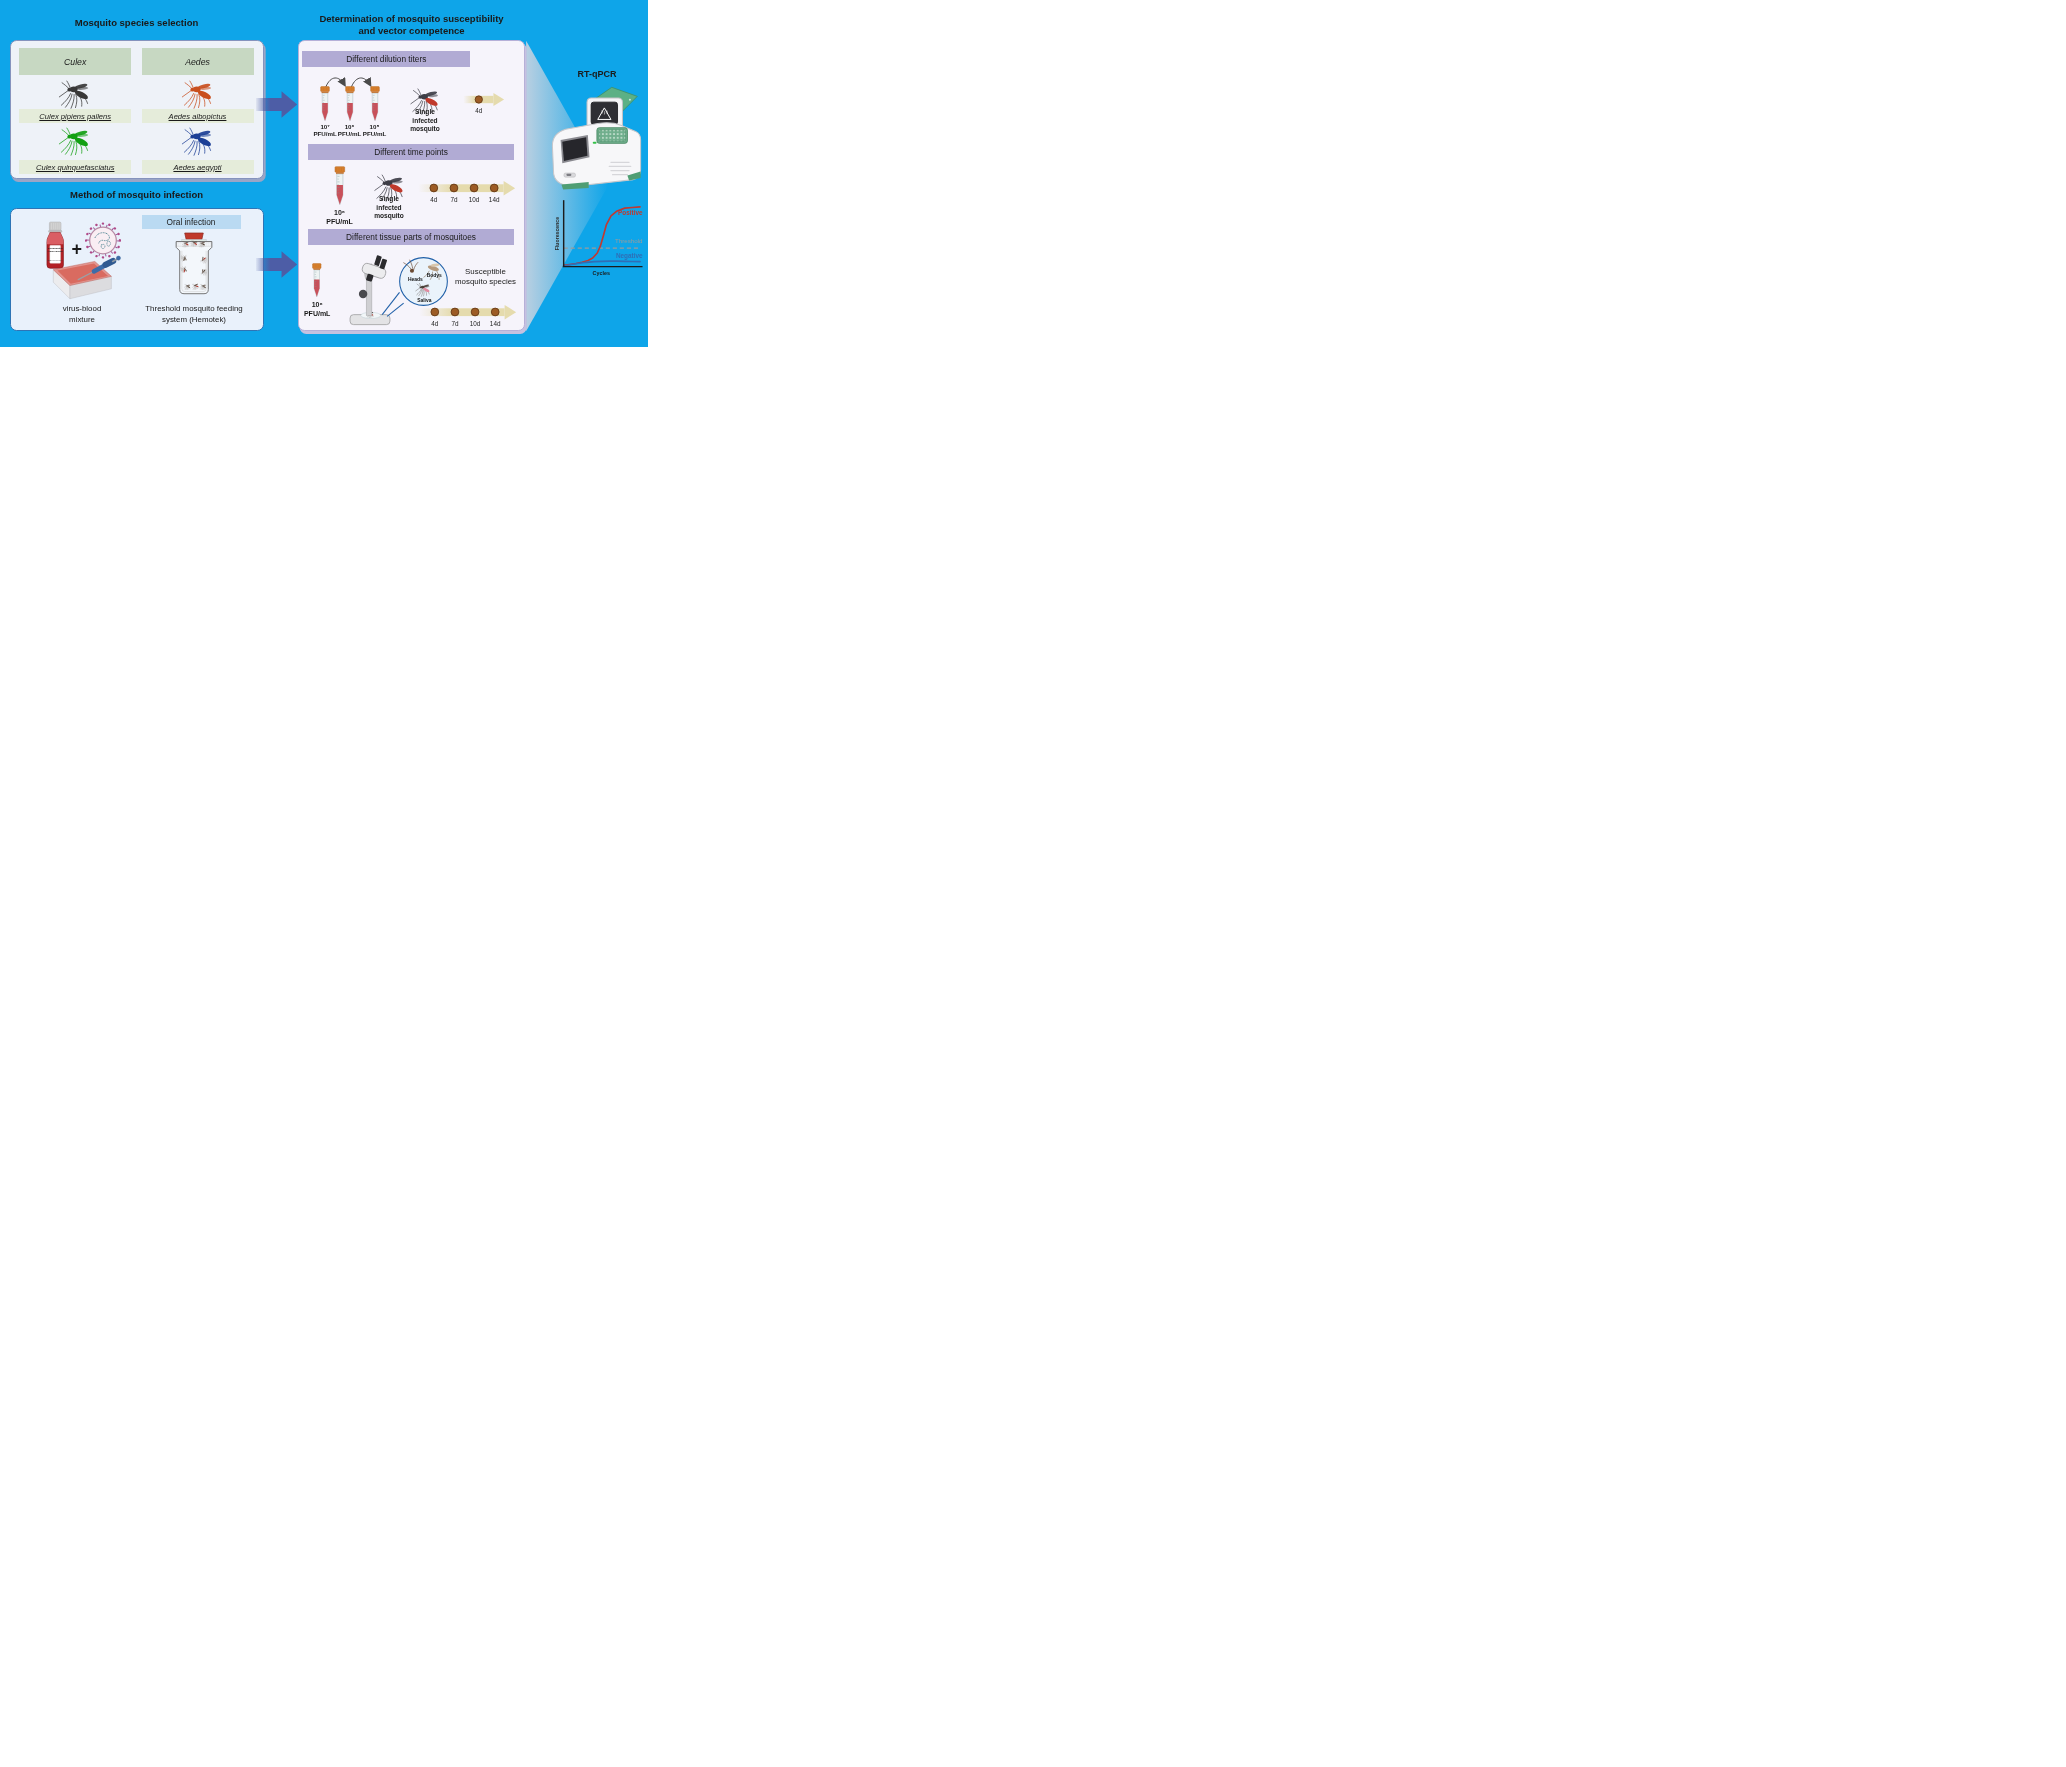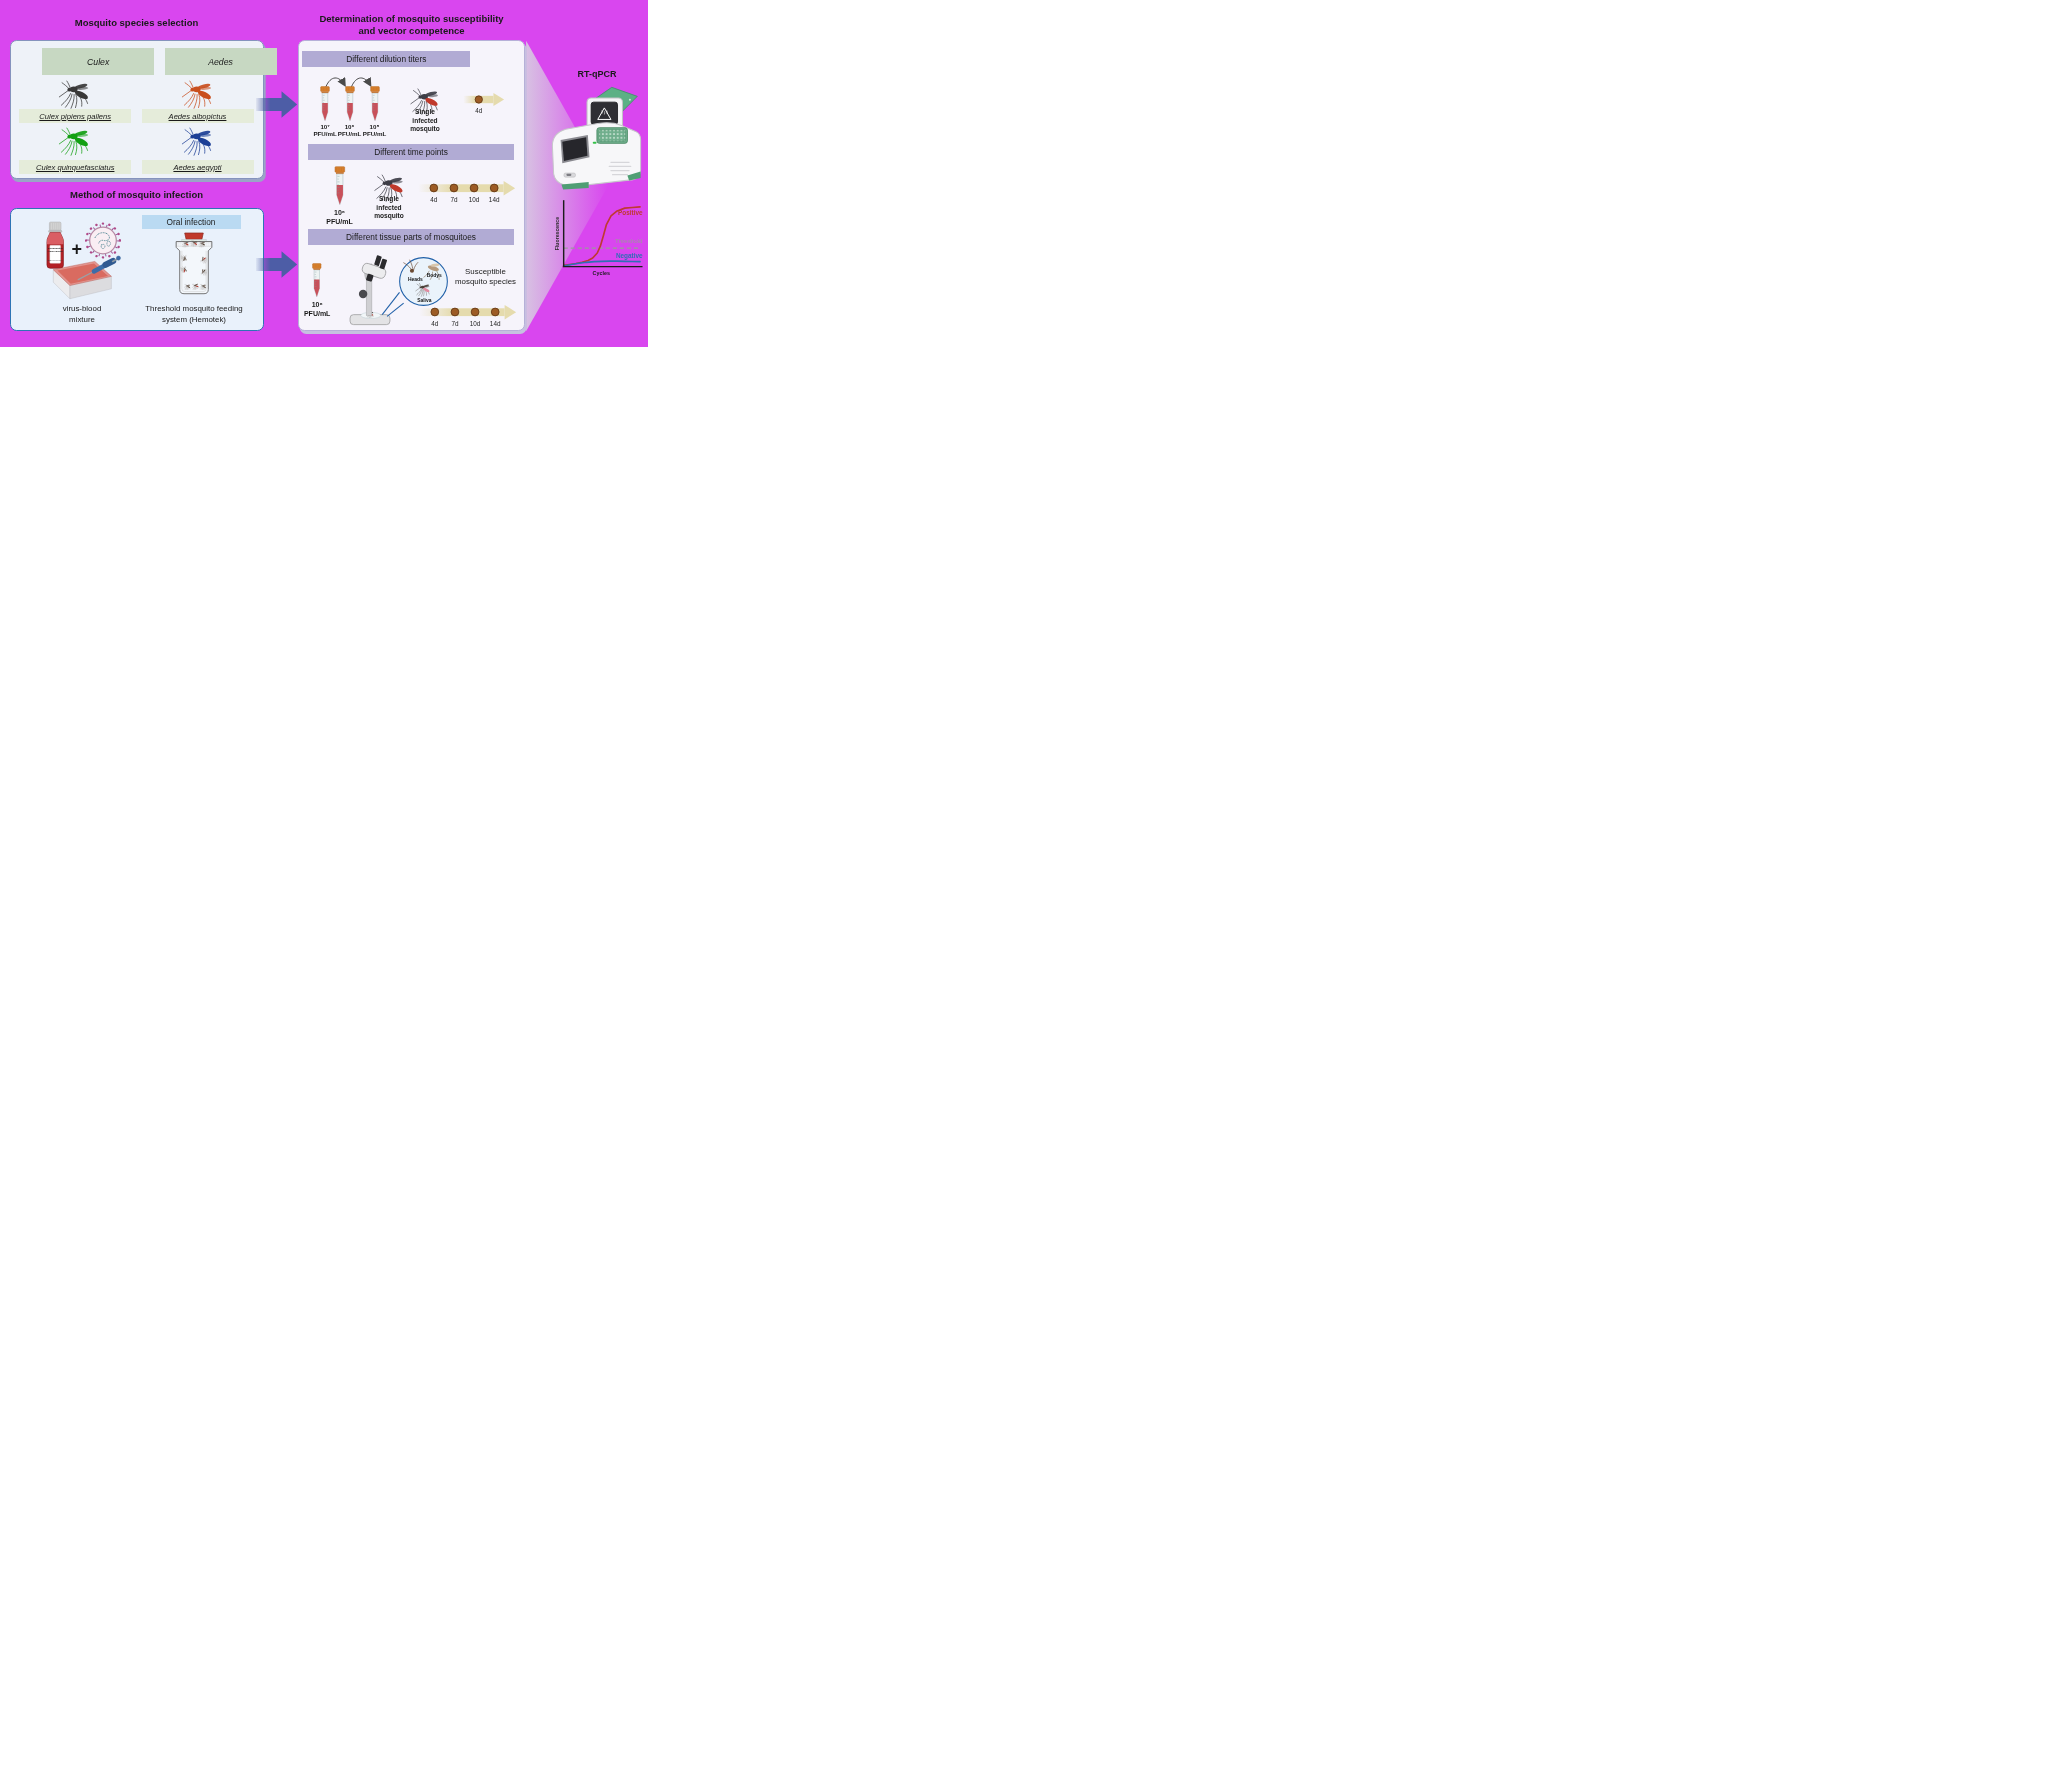--- a/index.html
+++ b/index.html
@@ -1,30 +1,30 @@
 <!DOCTYPE html>
 <html style="font-size:6.6px"><head>
 <meta charset="utf-8">
 <style>
   html,body{margin:0;padding:0;background:#ffffff;}
-  #stage{position:relative;width:648px;height:347px;background:#d946ef;overflow:hidden;
+  #stage{position:relative;width:648px;height:347px;background:#0ea5e9;overflow:hidden;
          font-family:"Liberation Sans",sans-serif;color:#1a1a1a;}
   .abs{position:absolute;}
   .center{text-align:center;}
   .big-title{font-size:9.5px;font-weight:bold;line-height:12px;}
   .panel{position:absolute;border-radius:6.6px;box-sizing:border-box;}
   #species-panel{left:9.5px;top:40px;width:254px;height:139px;background:#eef2f8;
                  border:1.2px solid #8593bd;box-shadow:1.7px 2.9px 0 #9aa5c6;}
   #infection-panel{left:9.5px;top:208px;width:254px;height:123px;background:#e9f1fb;
                  border:1.2px solid #2e74b5;}
   #determination-panel{left:298px;top:40px;width:227px;height:291px;background:#f6f4fb;
                  border:1.2px solid #b6b0d8;box-shadow:1.7px 2.9px 0 #c6c1e0;}
   .genus-box{position:absolute;width:112px;height:26.4px;background:#c7d8c2;
              display:flex;align-items:center;justify-content:center;
-             font-style:italic;font-size:8.7px;margin-left:23px;}
+             font-style:italic;font-size:8.7px;}
   .species-strip{position:absolute;width:112px;height:14px;background:#e5ecda;
              display:flex;align-items:center;justify-content:center;
              font-style:italic;font-size:7.6px;text-decoration:underline;}
   .sec-header{position:absolute;background:#b1abd4;display:flex;align-items:center;
              justify-content:center;font-size:8.3px;height:15.7px;}
   .blue-header{position:absolute;background:#badaf2;display:flex;align-items:center;
              justify-content:center;font-size:8.3px;height:14px;width:99px;}
   .caption{font-size:7.9px;line-height:10.7px;}
   .pfu{font-weight:bold;font-size:6.2px;line-height:7px;}
   .smallcap{font-weight:bold;font-size:6.6px;line-height:8.7px;}

